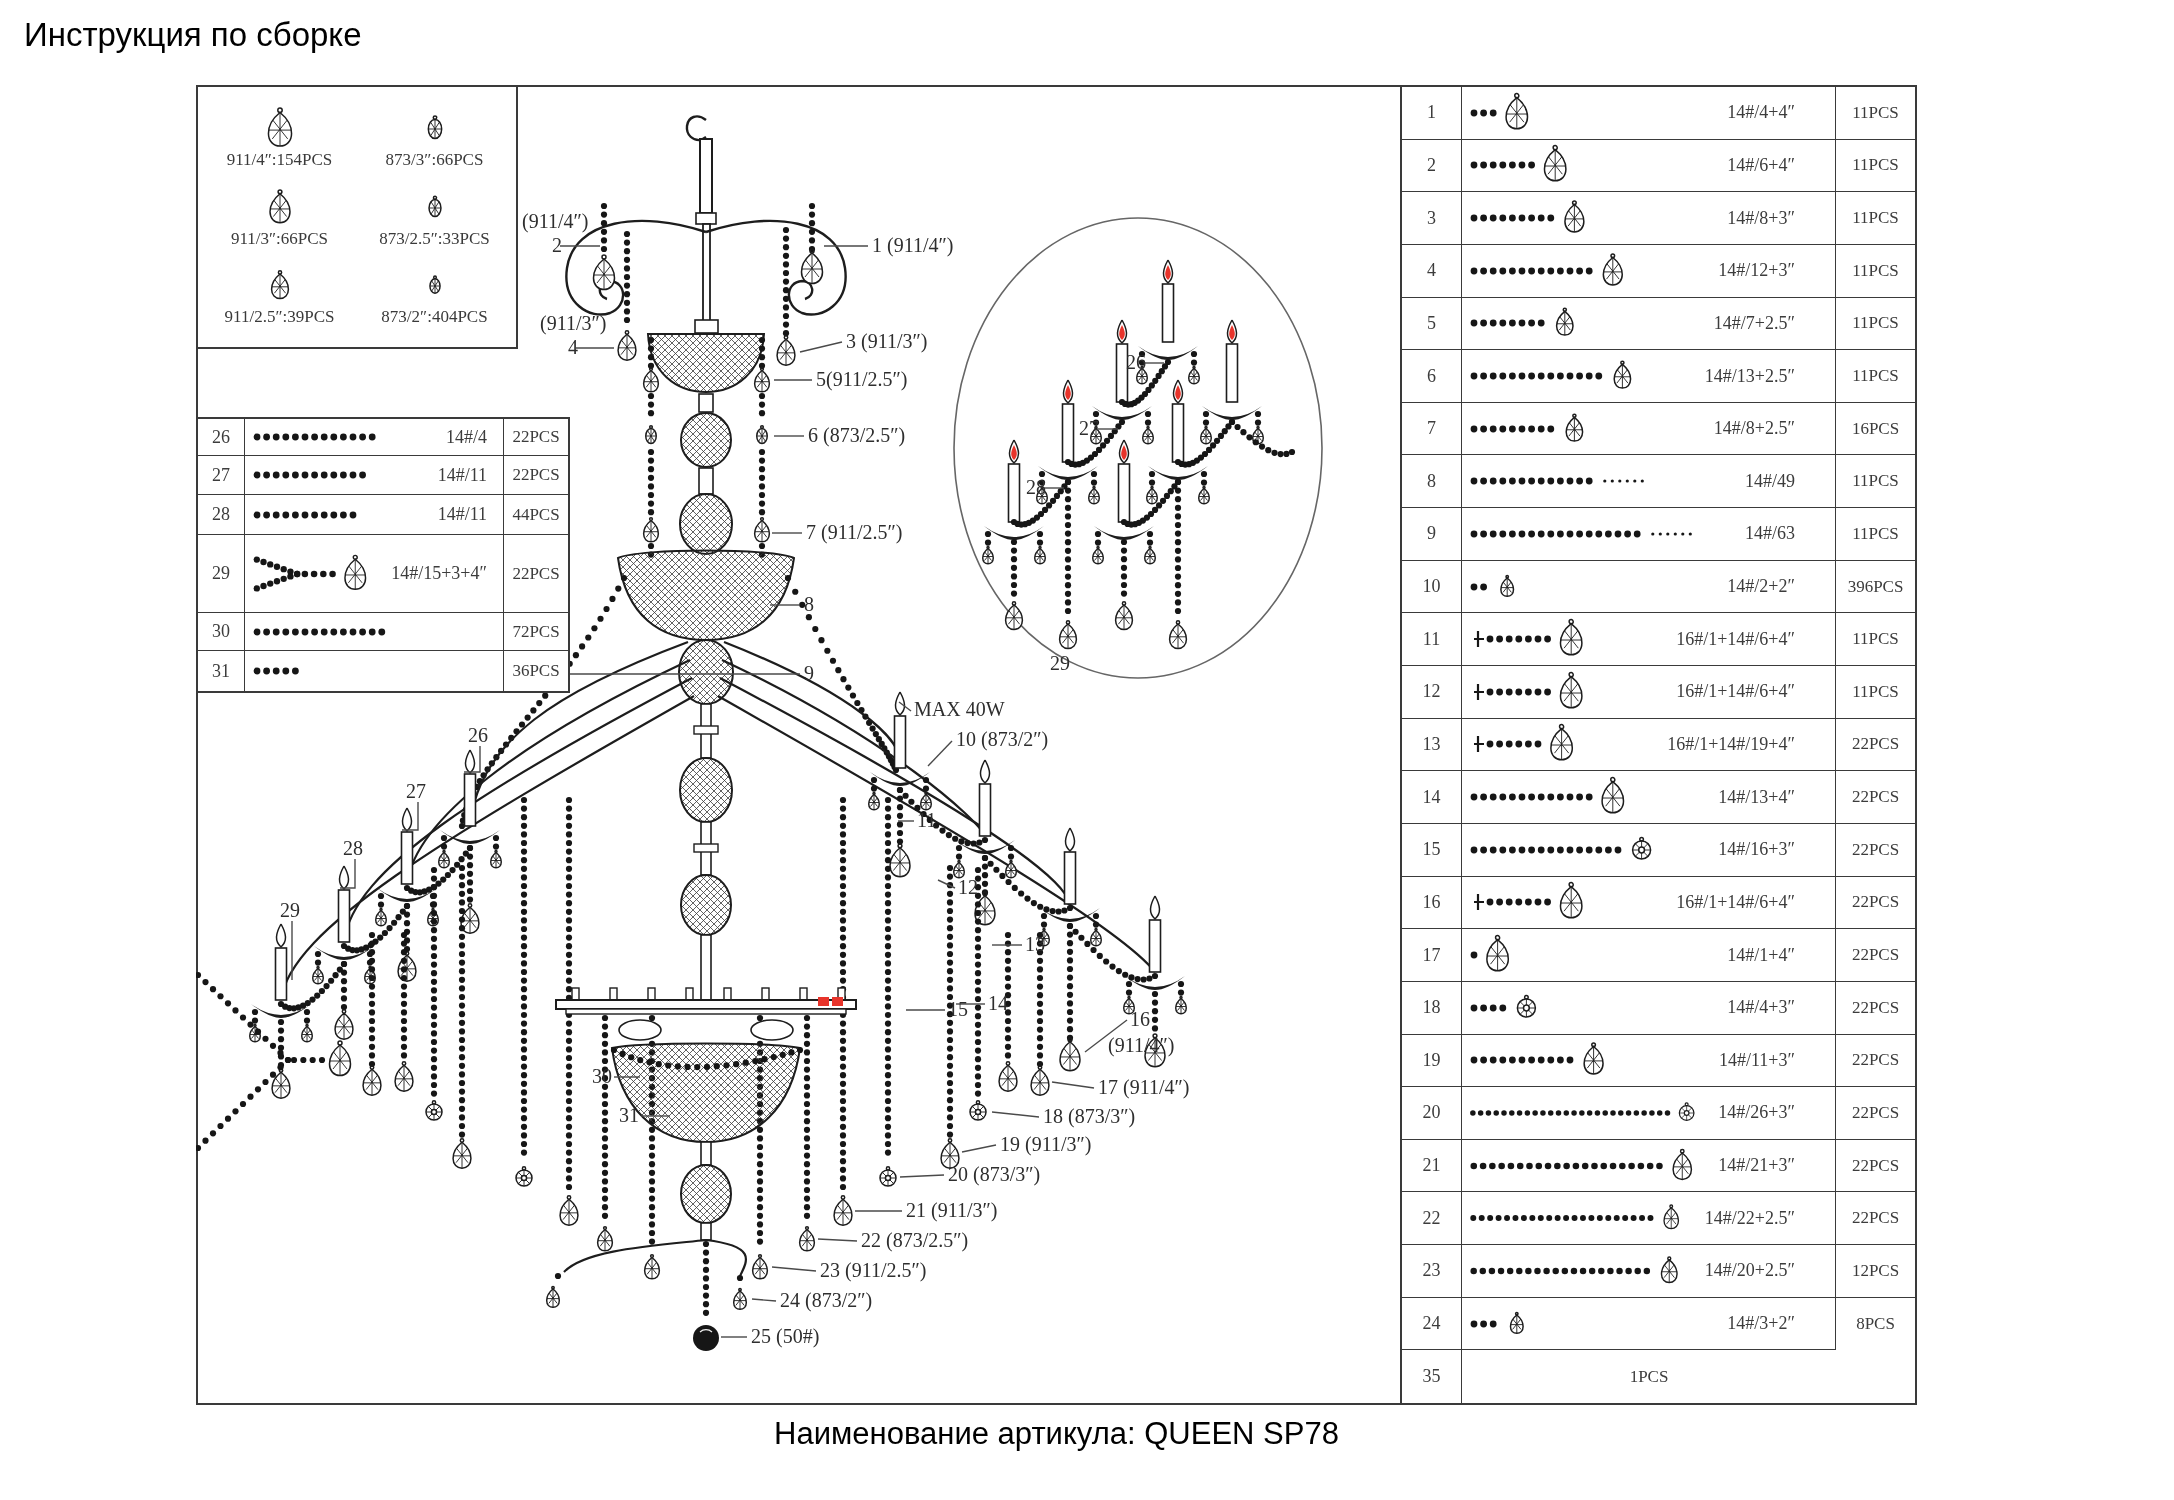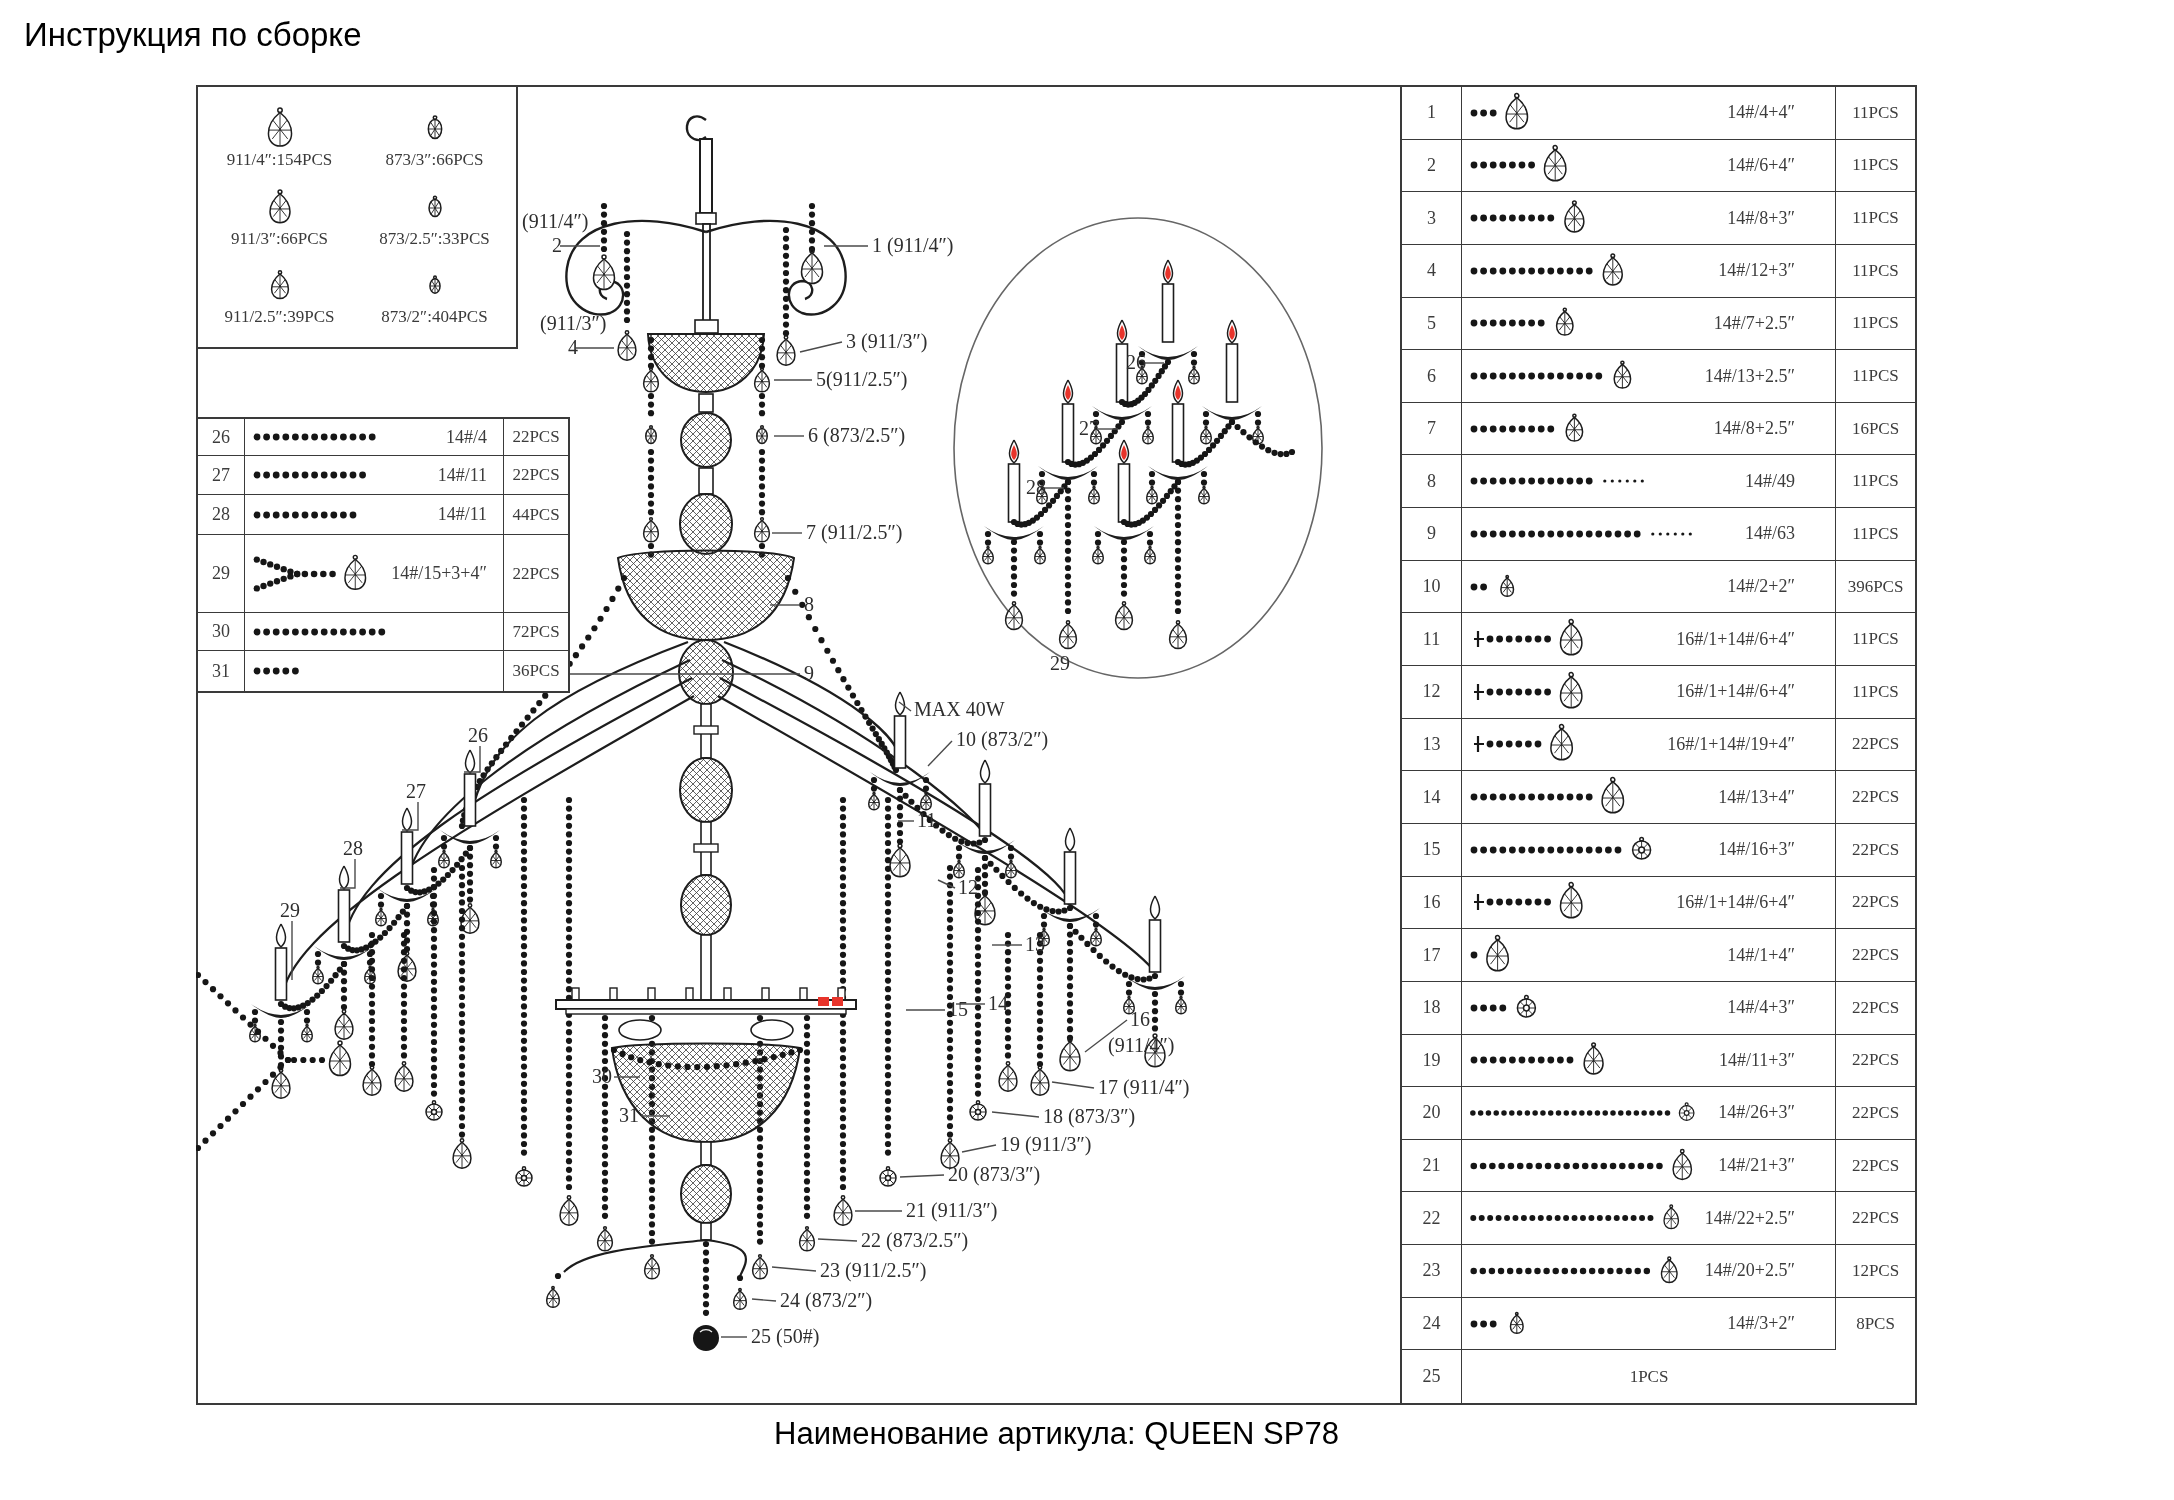--- a/index.html
+++ b/index.html
@@ -2304,17 +2304,17 @@
           <circle cx="25.2" cy="23" r="3.4" fill="#161616"></circle>
           <g transform="translate(48.8,23) scale(0.6)" stroke="#1d1d1d" stroke-width="2.5" fill="#fff">
             <circle cy="-17" r="2" fill="none"></circle>
             <path d="M0,-15 C7.5,-9 10.5,-3 10.5,4 C10.5,11 6,15.5 0,15.5 C-6,15.5 -10.5,11 -10.5,4 C-10.5,-3 -7.5,-9 0,-15 Z"></path>
             <path d="M0,-15 L0,15.5 M-10,1 L10,1 M-6.5,-8 L7,9 M6.5,-8 L-7,9" fill="none" stroke-width="1.5"></path>
           </g>
         </svg>
         <span class="spec">14#/3+2″</span>
       </div>
       <div class="cell qty">8PCS</div>
-      <div class="cell num">25</div>
+      <div class="cell num">35</div>
       <div class="cell qty">1PCS</div>
     </div>
   <div class="caption">Наименование артикула: QUEEN SP78</div>
 </div>
 
 </body></html>

